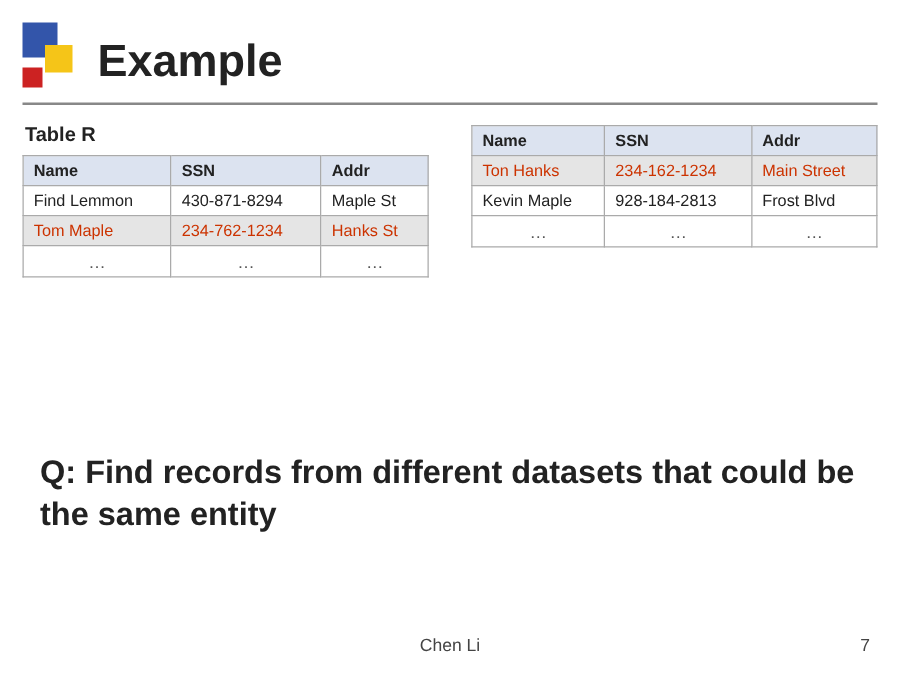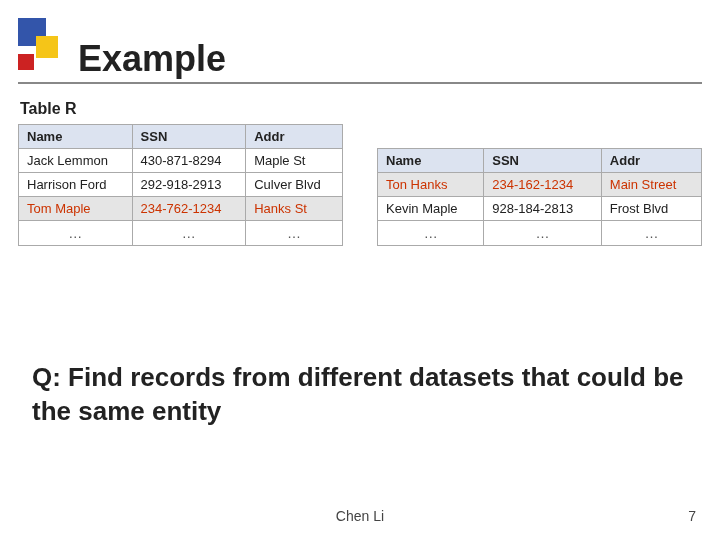--- a/index.html
+++ b/index.html
@@ -42,21 +42,21 @@
       width: 16px;
       height: 16px;
       background: #cc2222;
       top: 36px;
       left: 0;
     }
 
     
     .page-title {
       position: absolute;
-      top: 38px;
+      top: 28px;
       left: 78px;
       font-size: 36px;
       font-weight: bold;
       color: #222;
     }
 
     
     .title-rule {
       position: absolute;
       top: 82px;
@@ -67,21 +67,20 @@
     }
 
     
     .tables-area {
       position: absolute;
       top: 100px;
       left: 18px;
       width: 684px;
       display: flex;
       gap: 34px;
-      align-items: flex-end;
     }
 
     .table-container {
       flex: 1;
     }
 
     .table-label {
       font-size: 16px;
       font-weight: bold;
       color: #222;
@@ -178,28 +177,23 @@
     <table>
       <thead>
         <tr>
           <th>Name</th>
           <th>SSN</th>
           <th>Addr</th>
         </tr>
       </thead>
       <tbody id="table-r-body">
       <tr>
-            <td>Jack Lemmon</td>
+            <td>Find Lemmon</td>
             <td>430-871-8294</td>
             <td>Maple St</td>
-          </tr>
-          <tr>
-            <td>Harrison Ford</td>
-            <td>292-918-2913</td>
-            <td>Culver Blvd</td>
           </tr>
           <tr class="highlighted-row">
             <td>Tom Maple</td>
             <td>234-762-1234</td>
             <td>Hanks St</td>
           </tr>
           <tr class="ellipsis-row">
             <td>…</td>
             <td>…</td>
             <td>…</td>

